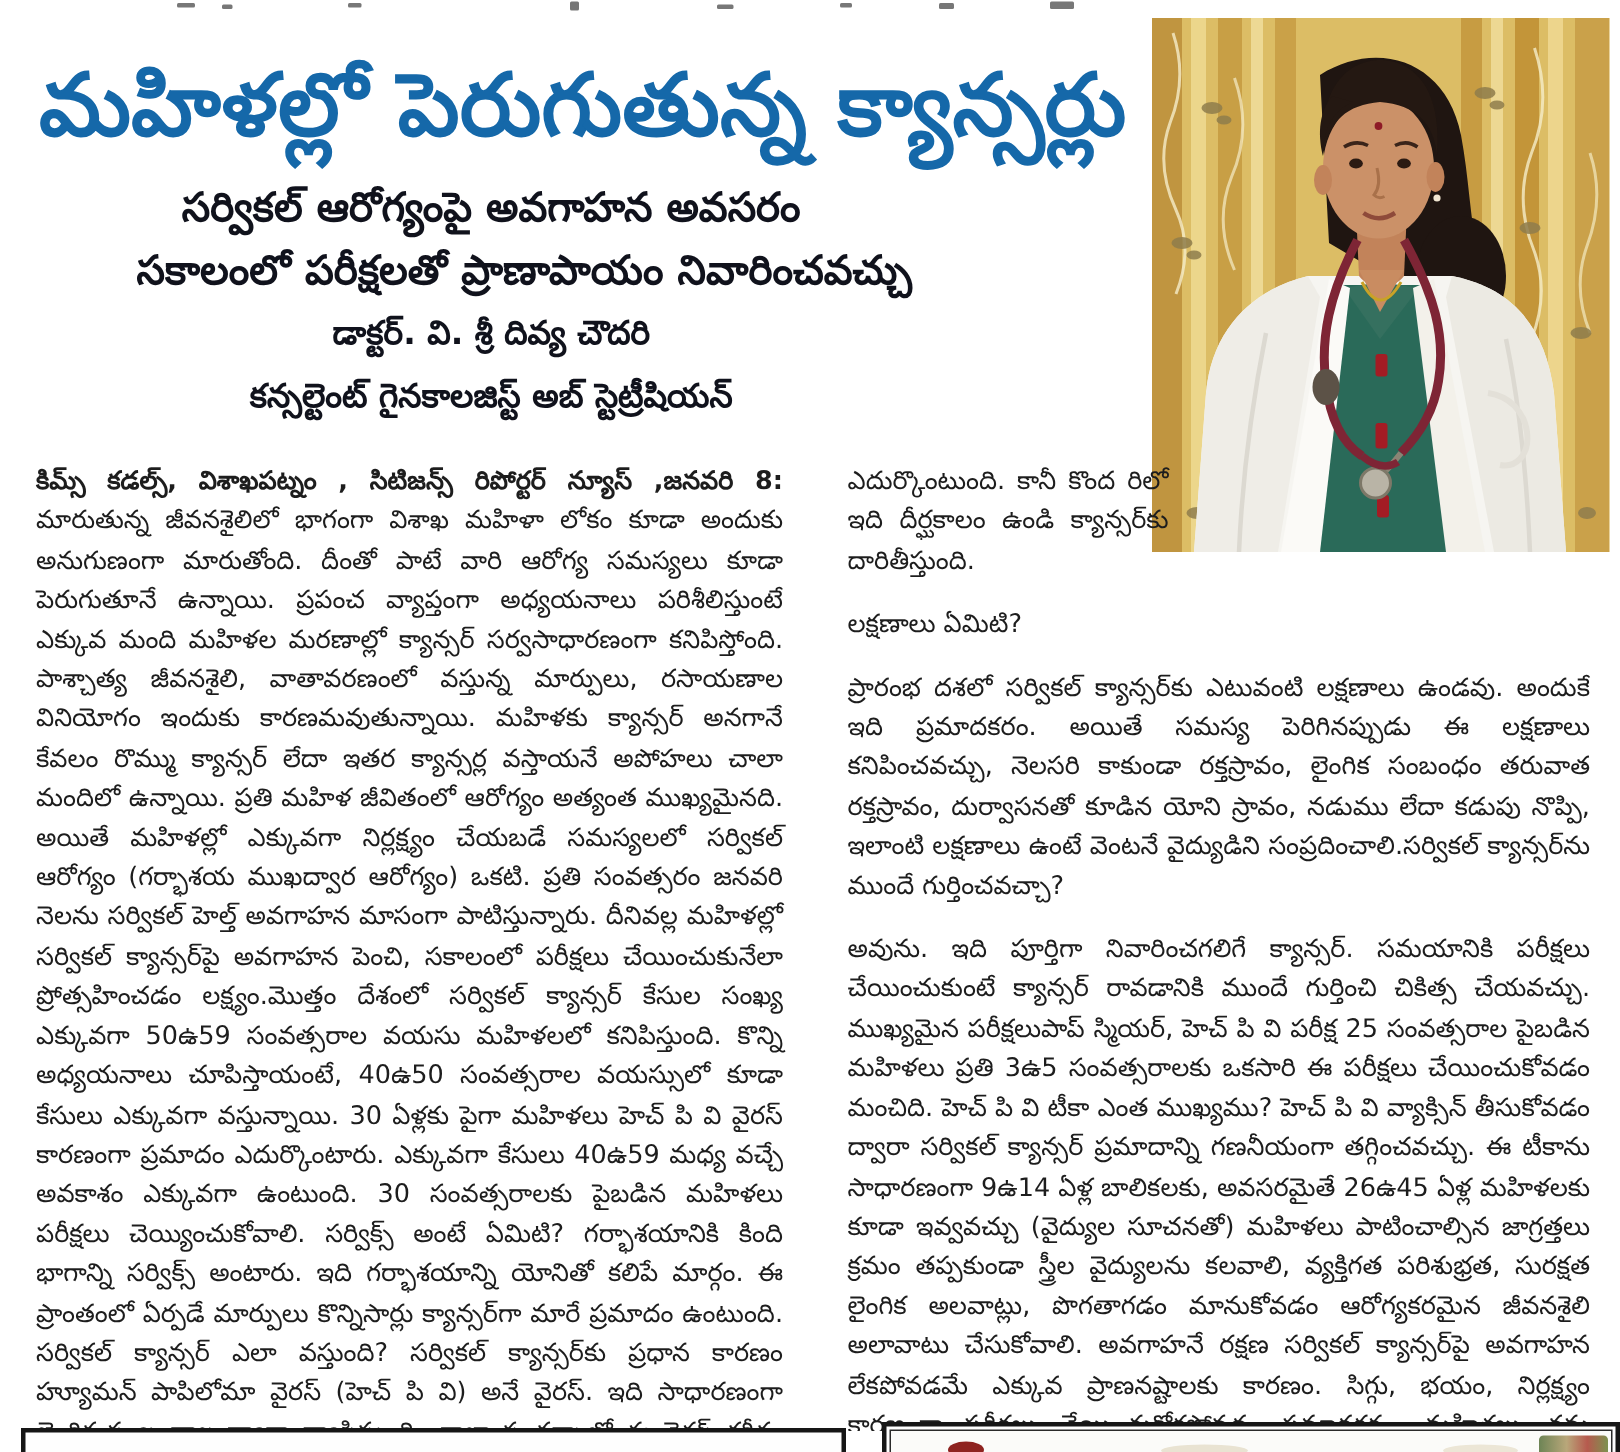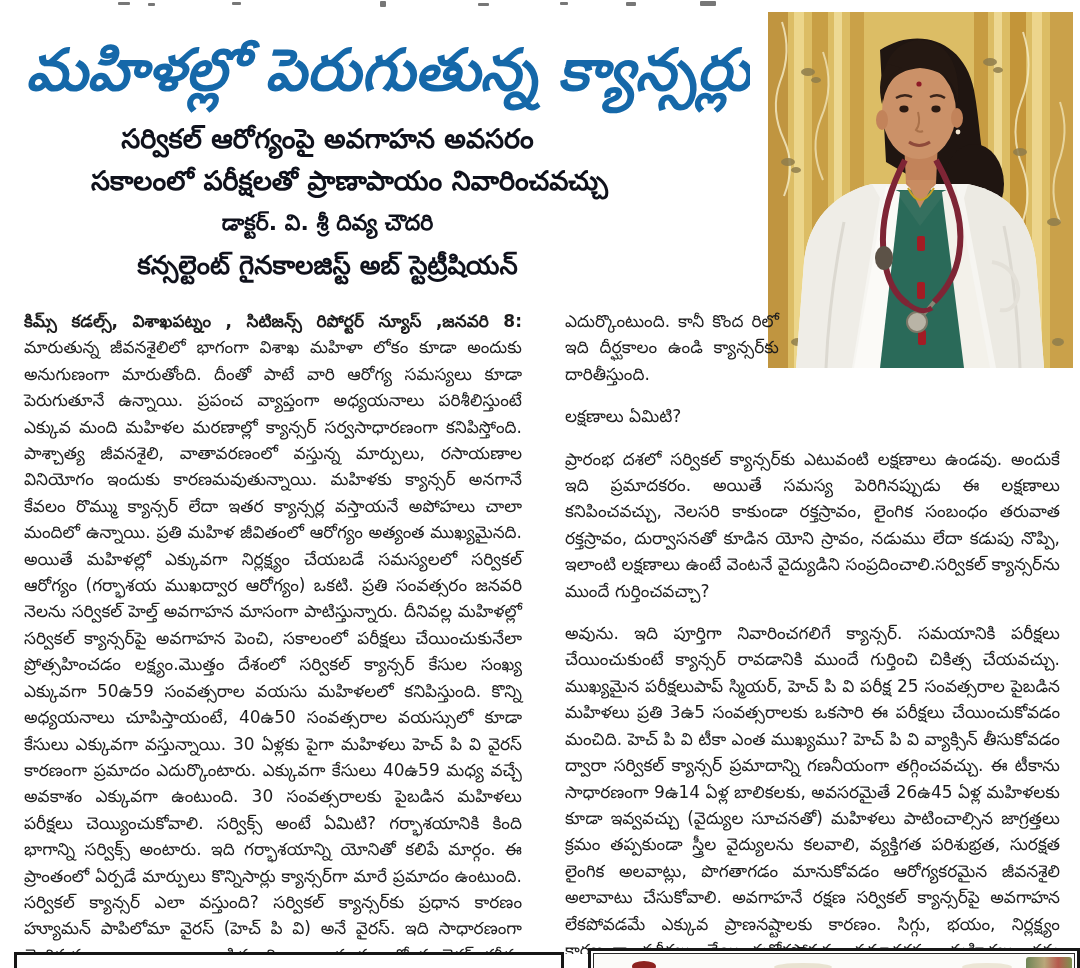--- a/index.html
+++ b/index.html
@@ -5,29 +5,29 @@
   * { margin:0; padding:0; box-sizing:border-box; }
   html,body { width:1080px; height:968px; background:#ffffff; overflow:hidden; }
   body { position:relative; font-family:"DejaVu Sans","Liberation Sans",sans-serif; color:#1c1c1c; }
 
   
   .top-frag { position:absolute; background:#4a4a4a; opacity:.75; border-radius:1px; }
 
   .headline {
     position:absolute; left:26px; top:26px; width:724px; height:92px;
     font-size:58px; line-height:88px; font-weight:bold;
-    color:#1568a9; letter-spacing:0px; white-space:nowrap; overflow:hidden;font-style:italic;
+    color:#1568a9; letter-spacing:0px; white-space:nowrap; overflow:hidden;
   }
 
   .subheads { position:absolute; left:0; top:118px; width:655px; text-align:center; }
   .subhead { font-weight:bold; color:#10121c; }
   .subhead.s1 { font-size:27px; line-height:42px; }
   .subhead.s2 { font-size:27px; line-height:42px;padding-left:44px; }
   .subhead.s3 { font-size:22px; line-height:42px; }
-  .subhead.s4 { font-size:26px; line-height:42px; }
+  .subhead.s4 { font-size:22px; line-height:42px; }
 
   .photo {
     position:absolute; left:768px; top:12px; width:305px; height:356px;
     overflow:hidden; background:#dfc06a;
   }
   .photo svg { display:block; width:100%; height:100%; }
 
   .col { position:absolute; top:292px; font-size:17px; line-height:26.4px;
          text-align:justify; color:#1d1d1d; overflow:hidden; }
   .col-left  { left:8px;  width:530px; height:662px; }

